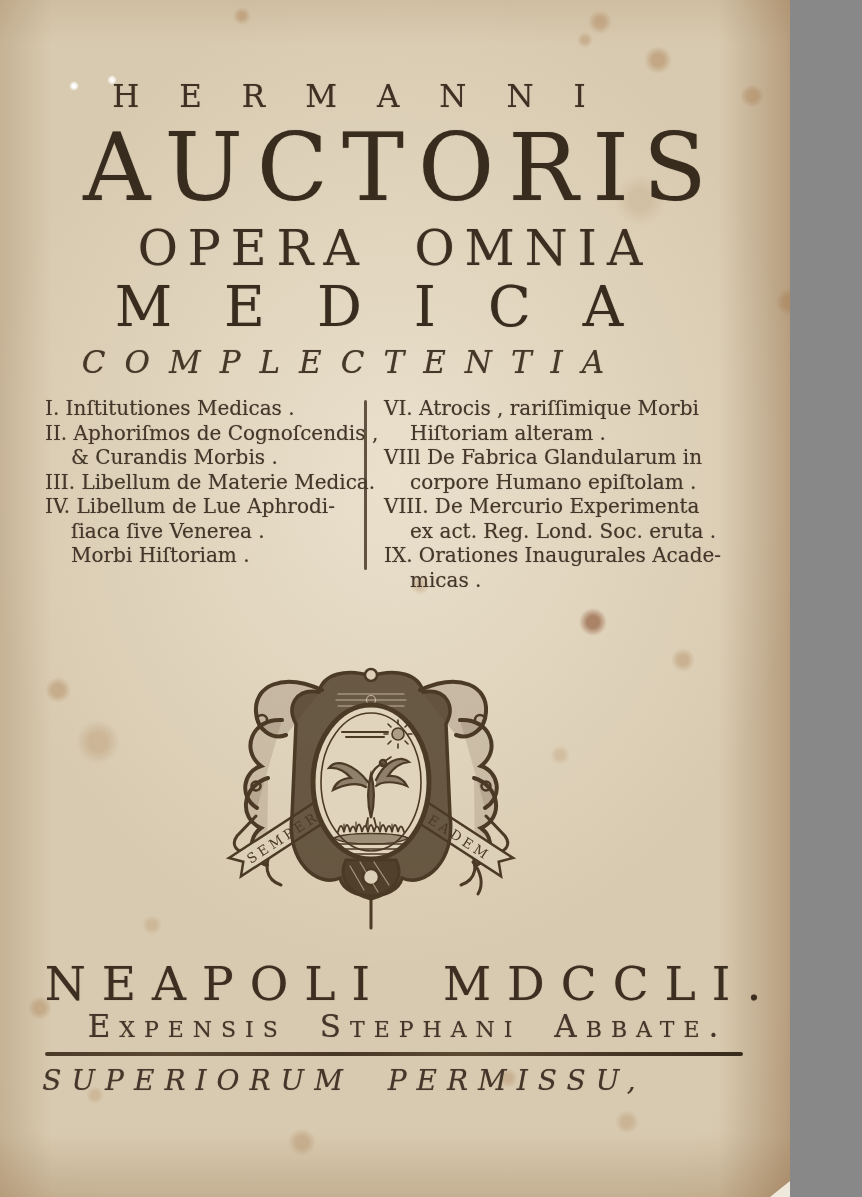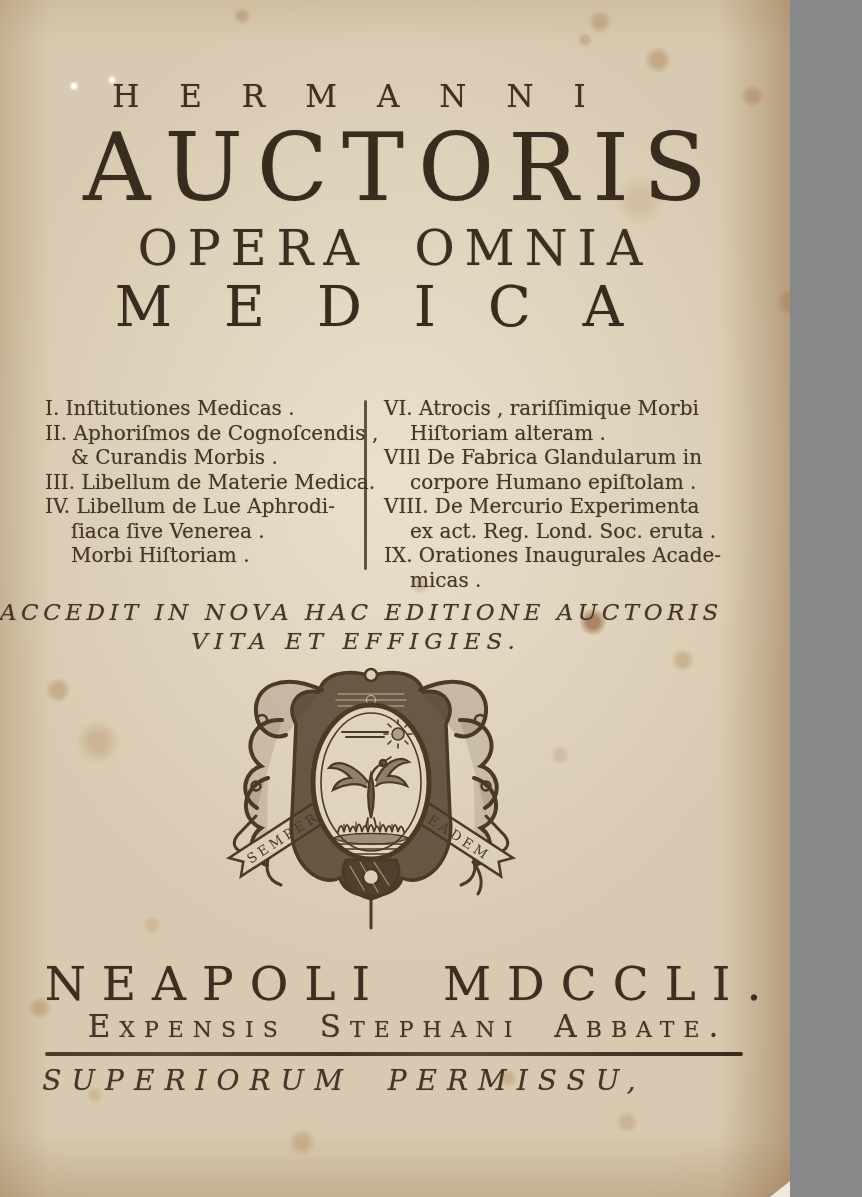--- a/index.html
+++ b/index.html
@@ -75,20 +75,21 @@
 </style>
 </head>
 <body>
 
 <div class="page">
 
   <div class="abs ctr ink t-author">HERMANNI</div>
   <div class="abs ctr ink t-surname">AUCTORIS</div>
   <div class="abs ctr ink t-opera">OPERA OMNIA</div>
   <div class="abs ctr ink t-medica">MEDICA</div>
+  <div class="abs ctr ink t-compl">COMPLECTENTIA</div>
 
   <div class="contents ink">
     <div class="col col-left">
       <div class="item">
           <span class="ln">I. Inſtitutiones Medicas .</span>
         </div>
       <div class="item">
           <span class="ln">II. Aphoriſmos de Cognoſcendis ,</span>
           <span class="ln cont">&amp; Curandis Morbis .</span>
         </div>
@@ -117,24 +118,20 @@
           <span class="ln">VIII. De Mercurio Experimenta</span>
           <span class="ln cont">ex act. Reg. Lond. Soc. eruta .</span>
         </div>
       <div class="item">
           <span class="ln">IX. Orationes Inaugurales Acade-</span>
           <span class="ln cont">micas .</span>
         </div>
     </div>
   </div>
 
-  <div class="abs ctr ink accedit">
-    <div class="l1">ACCEDIT IN NOVA HAC EDITIONE AUCTORIS</div>
-    <div class="l2">VITA ET EFFIGIES.</div>
-  </div>
 
   <div class="emblem-wrap">
     <svg viewBox="0 0 290 268" width="290" height="268">
       <g stroke="#4b3a26" fill="none" stroke-linecap="round">
 
         <g stroke-width="4">
           <path d="M96,24 C56,6 28,20 30,46 C31,64 46,74 60,69" fill="rgba(75,58,38,.18)"></path>
           <path d="M56,54 C26,52 14,84 35,100 C18,105 12,130 31,142" fill="rgba(75,58,38,.14)"></path>
           <path d="M42,112 C16,120 12,152 35,162 C21,172 23,194 41,199" fill="rgba(75,58,38,.14)"></path>
           <path d="M30,150 L11,170 C5,178 10,187 19,184" stroke-width="3"></path>

